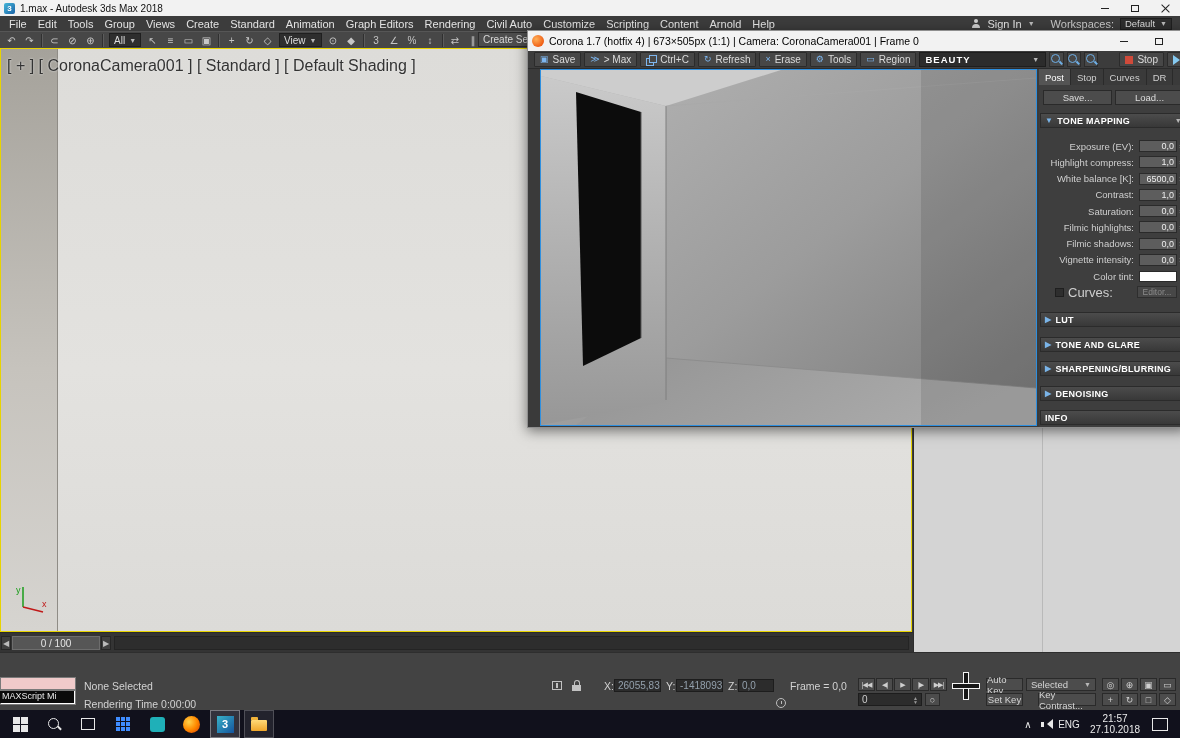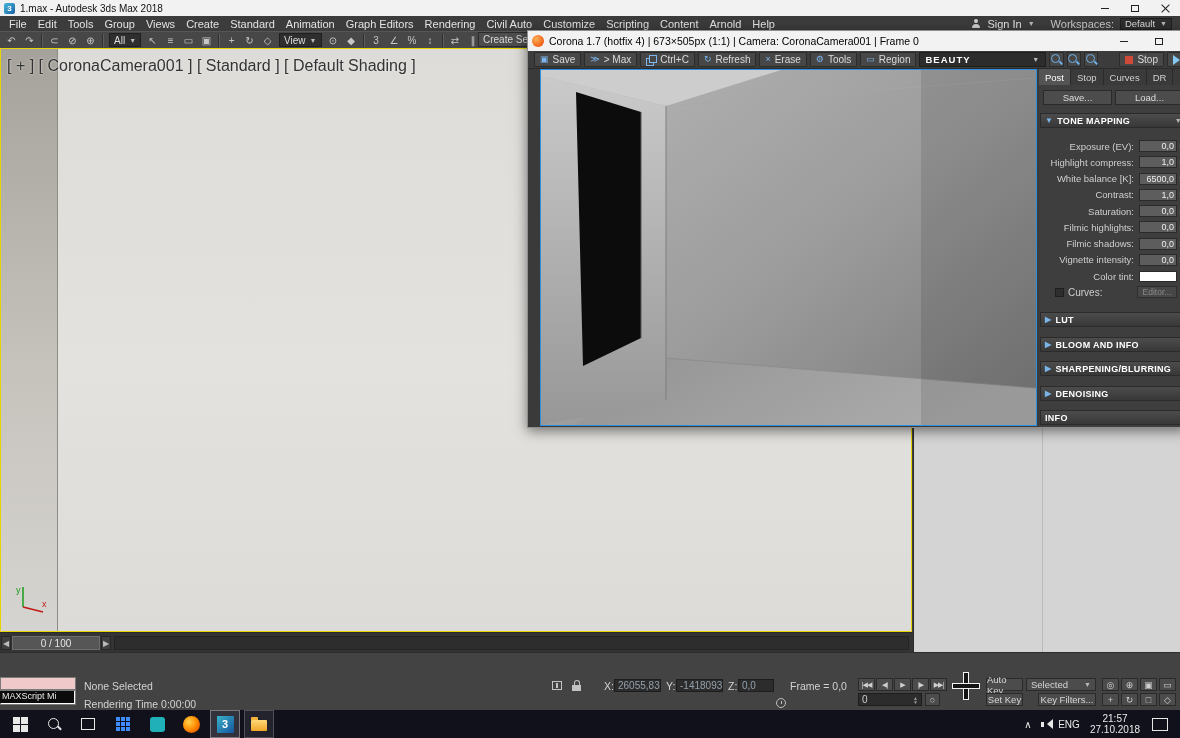--- a/index.html
+++ b/index.html
@@ -335,21 +335,21 @@
         <span class="cv"></span>
         <span class="ch"></span>
       </div>
 
     <span class="sb-btn" style="left:986px;top:25px;width:37px">Auto Key</span>
     <span class="sb-btn" style="left:986px;top:40px;width:37px">Set Key</span>
     <span class="sb-btn" style="left:1026px;top:25px;width:70px;justify-content:space-between;padding:0 4px">
       <span>Selected</span>
       <span class="caret">▼</span>
     </span>
-    <span class="sb-btn" style="left:1038px;top:40px;width:58px">Key Filters...</span>
+    <span class="sb-btn" style="left:1038px;top:40px;width:58px">Key Contrast...</span>
 
     <div class="abs" style="left:1102px;top:25px;display:flex;gap:2px">
       <span class="mini-ico">◎</span>
       <span class="mini-ico">⊕</span>
       <span class="mini-ico">▣</span>
       <span class="mini-ico">▭</span>
     </div>
     <div class="abs" style="left:1102px;top:40px;display:flex;gap:2px">
       <span class="mini-ico">+</span>
       <span class="mini-ico">↻</span>
@@ -550,33 +550,33 @@
               <i>▼</i>
             </span>
         </div>
         <div class="crow">
           <span class="plabel">Color tint:</span>
           <span class="tint"></span>
           <span class="pspin"></span>
         </div>
         <div class="crow">
           <span class="chk" style="margin-left:14px"></span>
-          <span style="font-size:10px;color:#cfcfcf;flex:1">Curves:</span>
+          <span style="font-size:13px;color:#cfcfcf;flex:1">Curves:</span>
           <span class="disabled-btn">Editor...</span>
           <span class="pspin"></span>
         </div>
       </div>
 
       <div class="c-header" style="top:243px">
         <span class="sec-arrow">▶</span>
         <span>LUT</span>
       </div>
       <div class="c-header" style="top:268px">
         <span class="sec-arrow">▶</span>
-        <span>BLOOM AND INFO</span>
+        <span>TONE AND GLARE</span>
       </div>
       <div class="c-header" style="top:292px">
         <span class="sec-arrow">▶</span>
         <span>SHARPENING/BLURRING</span>
       </div>
       <div class="c-header" style="top:317px">
         <span class="sec-arrow">▶</span>
         <span>DENOISING</span>
       </div>
       <div class="c-header" style="top:341px">

